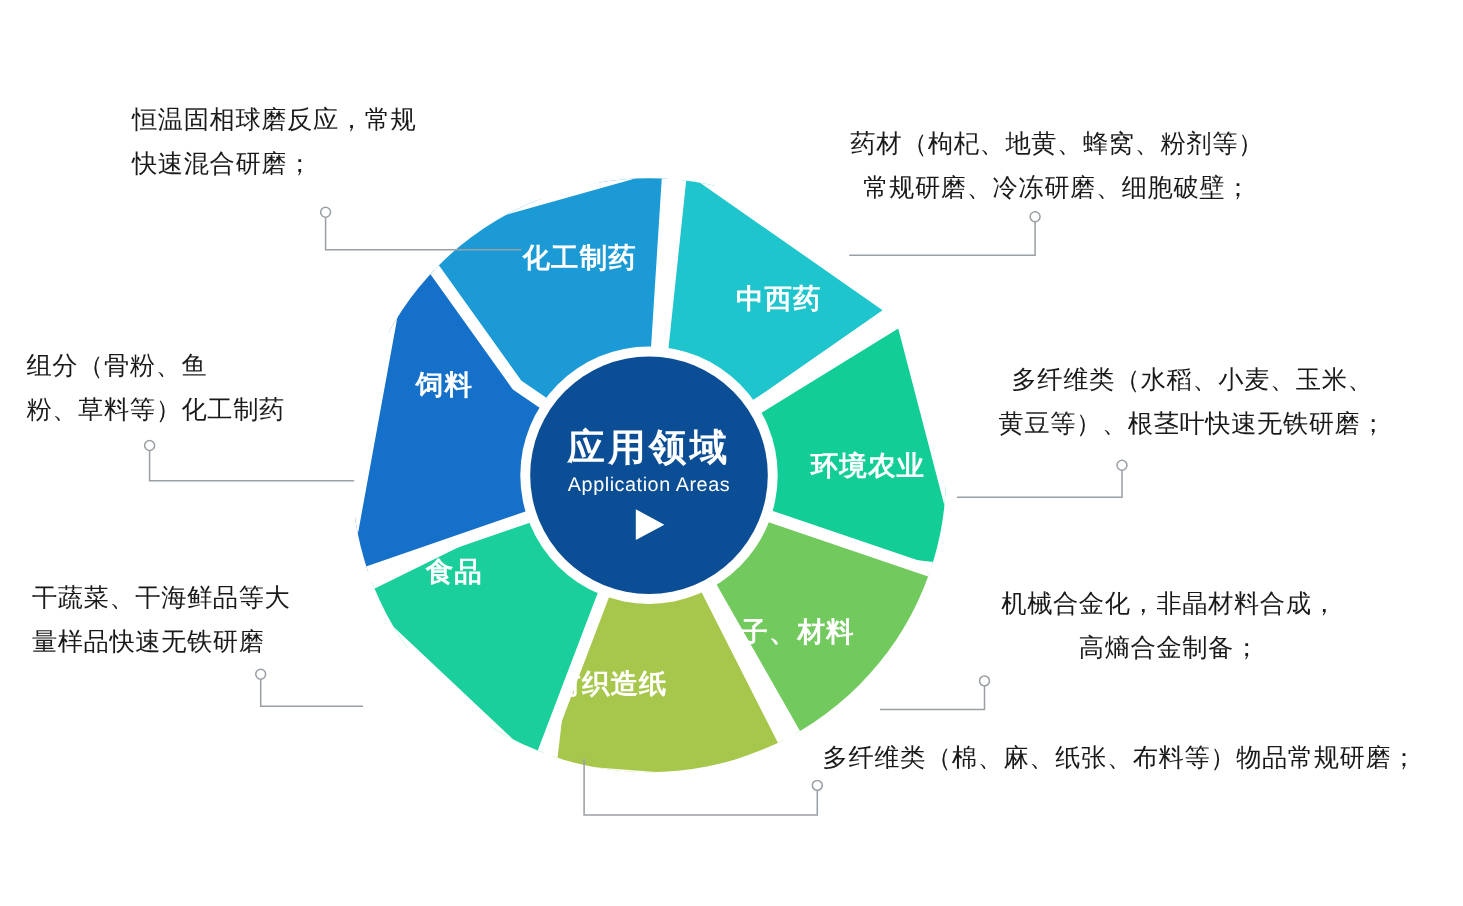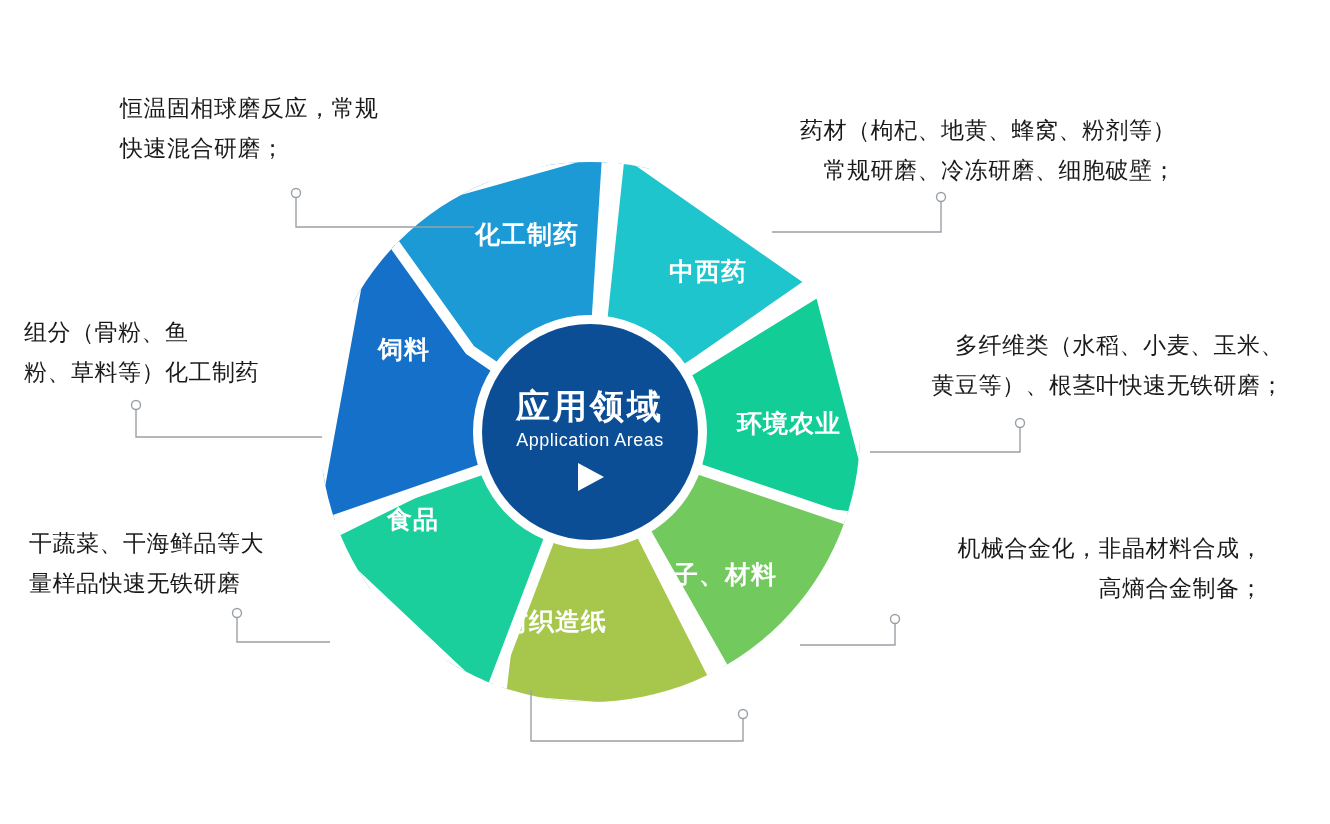--- a/index.html
+++ b/index.html
@@ -14,21 +14,21 @@
   .callout{
     position:absolute;
     color:#1a1a1a;
     font-size:23px;
     line-height:40px;
     letter-spacing:0.5px;
     white-space:pre-line;
     font-family:"Liberation Sans","DejaVu Sans",sans-serif;
   }
   .ta-right{text-align:left;}
-  .ta-left{text-align:right;}
+  .ta-left{text-align:center;}
 
   .seg-label{
     font-size:25px;
     font-weight:bold;
     fill:#ffffff;
     font-family:"Liberation Sans","DejaVu Sans",sans-serif;
     letter-spacing:1px;
   }
   .hub-cn{
     font-size:34px;font-weight:bold;fill:#ffffff;letter-spacing:3px;
@@ -130,20 +130,21 @@
 
   <div class="callout ta-left" style="left:746px;top:110px;width:430px;">药材（枸杞、地黄、蜂窝、粉剂等）
 常规研磨、冷冻研磨、细胞破壁；</div>
 
   <div class="callout ta-left" style="left:884px;top:325px;width:400px;">多纤维类（水稻、小麦、玉米、
 黄豆等）、根茎叶快速无铁研磨；</div>
 
   <div class="callout ta-left" style="left:850px;top:528px;width:400px;margin-left:13px;">机械合金化，非晶材料合成，
 高熵合金制备；</div>
 
+  <div class="callout ta-left" style="left:718px;top:668px;width:600px;">多纤维类（棉、麻、纸张、布料等）物品常规研磨；</div>
 
   <div class="callout ta-right" style="left:29px;top:523px;width:310px;">干蔬菜、干海鲜品等大
 量样品快速无铁研磨</div>
 
   <div class="callout ta-right" style="left:24px;top:312px;width:300px;">组分（骨粉、鱼
 粉、草料等）化工制药</div>
 
 </div>
 
 </body></html>

